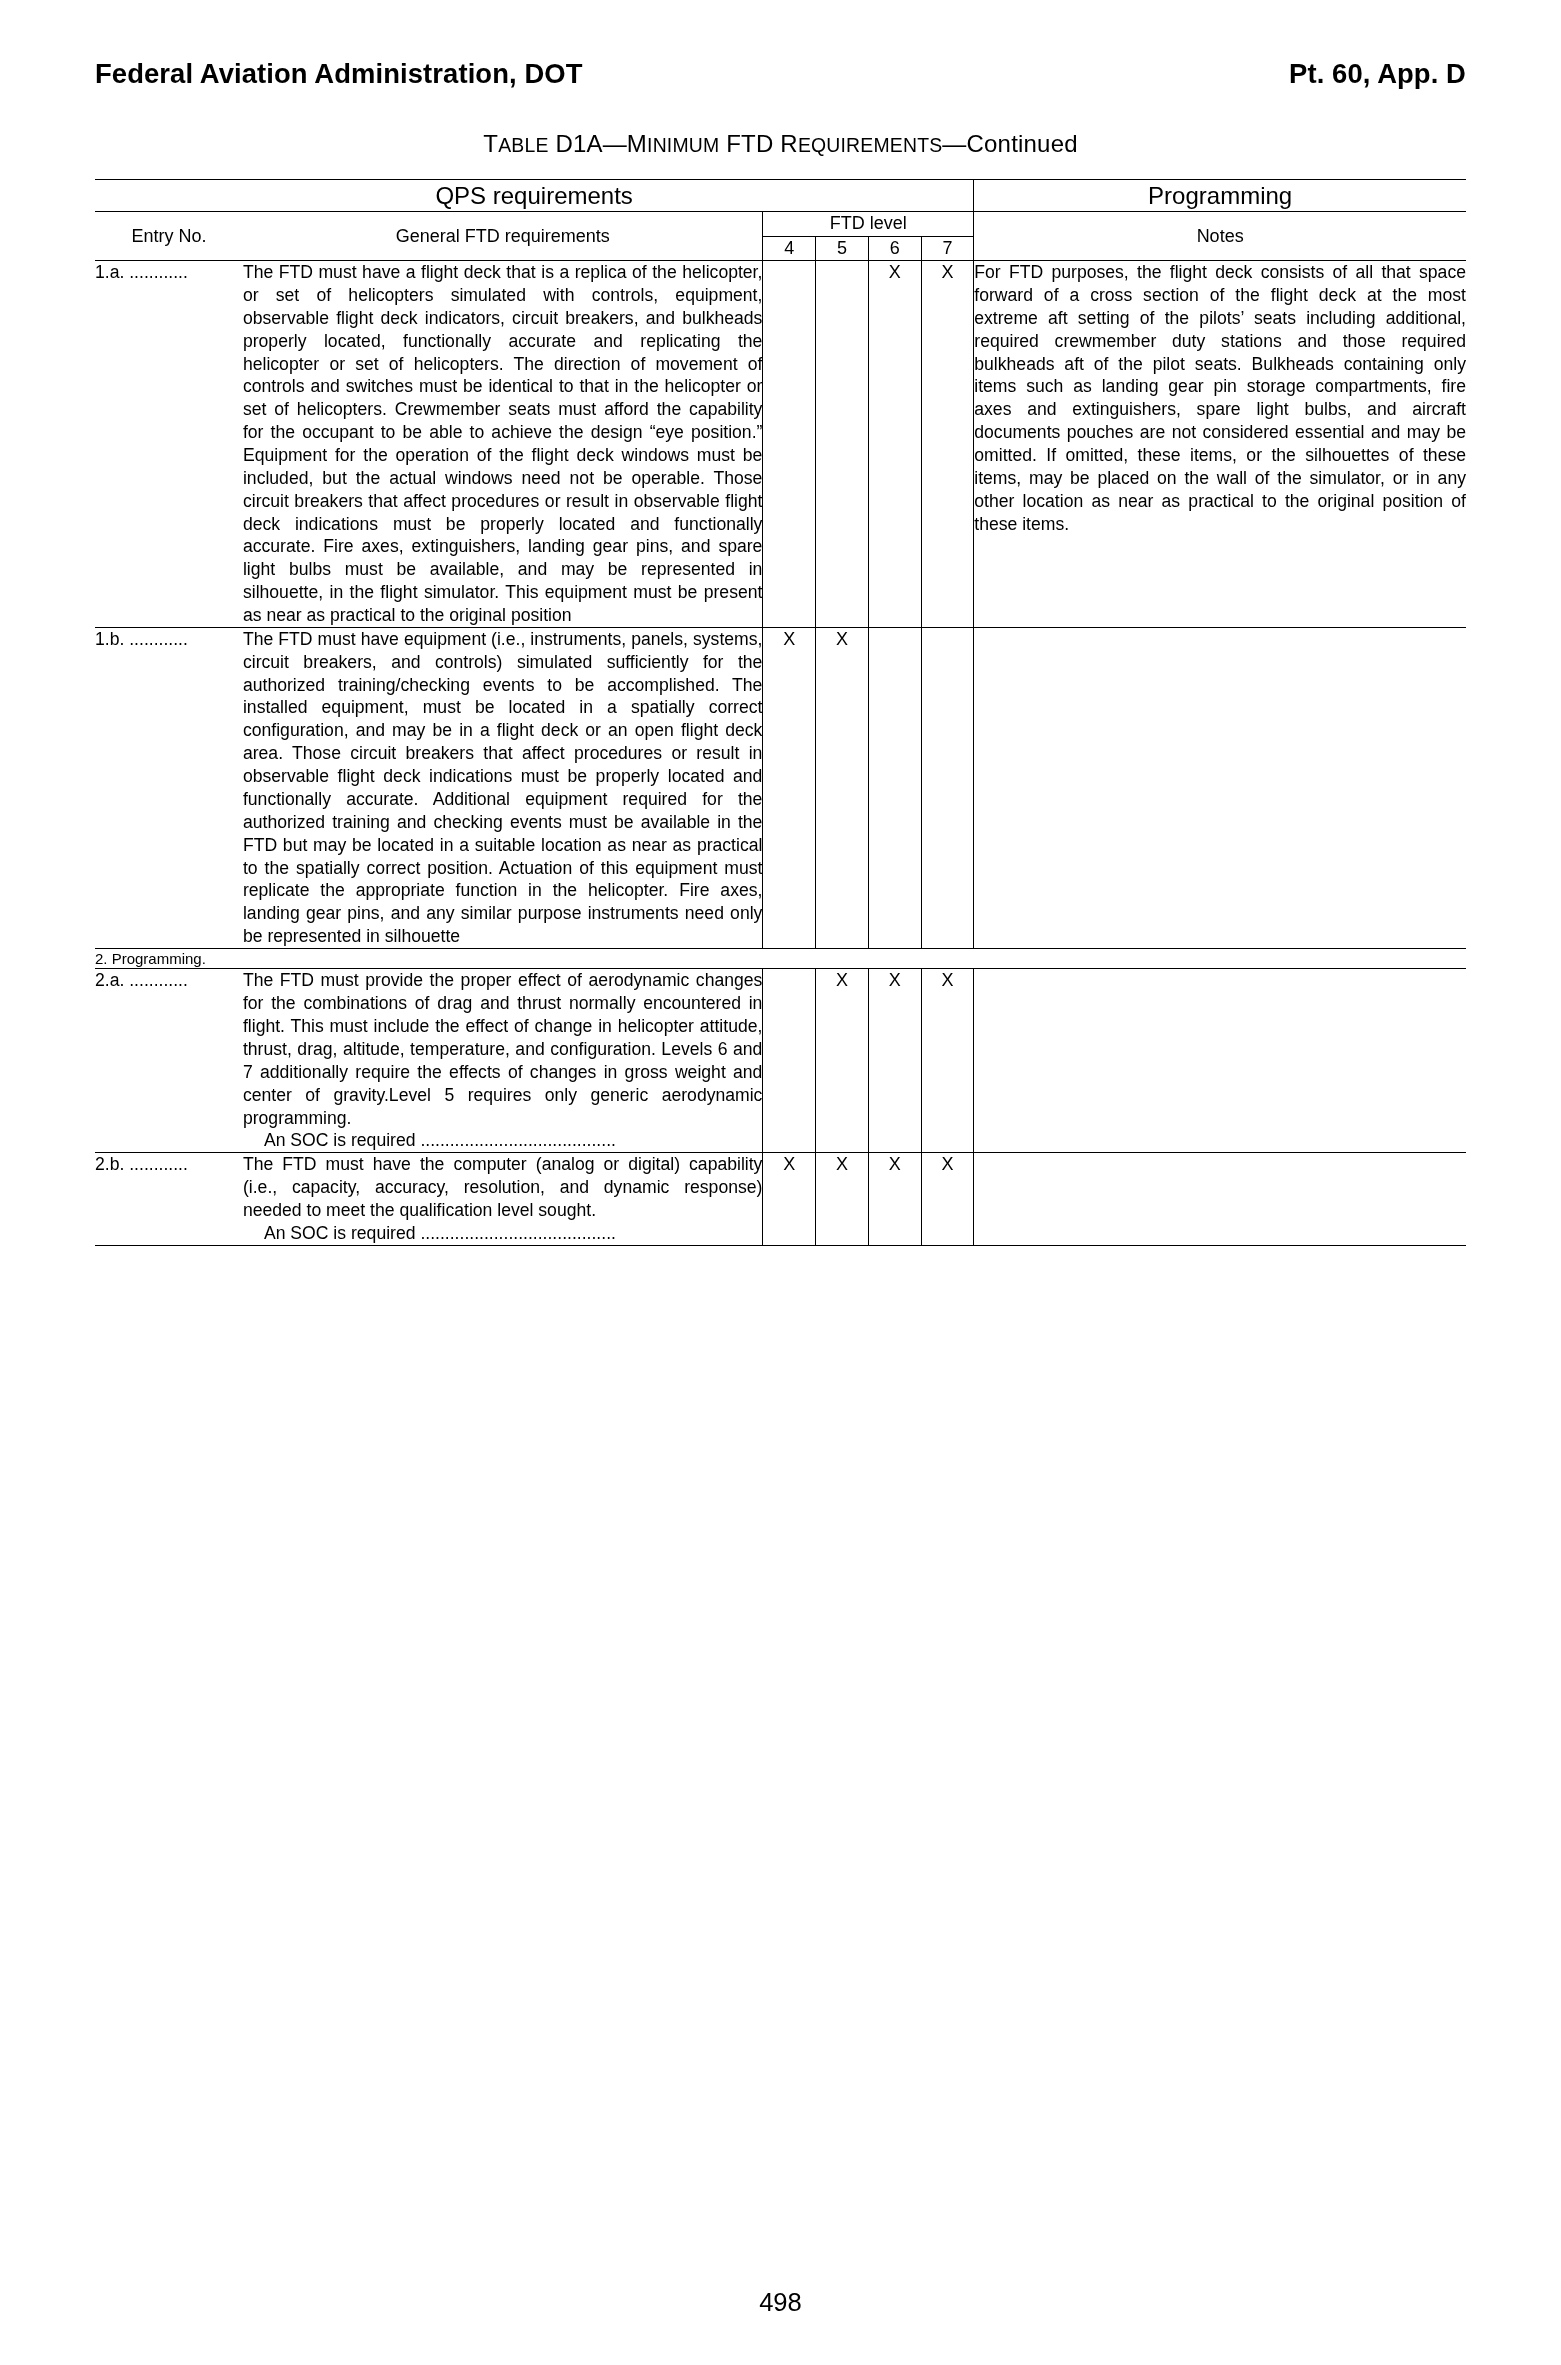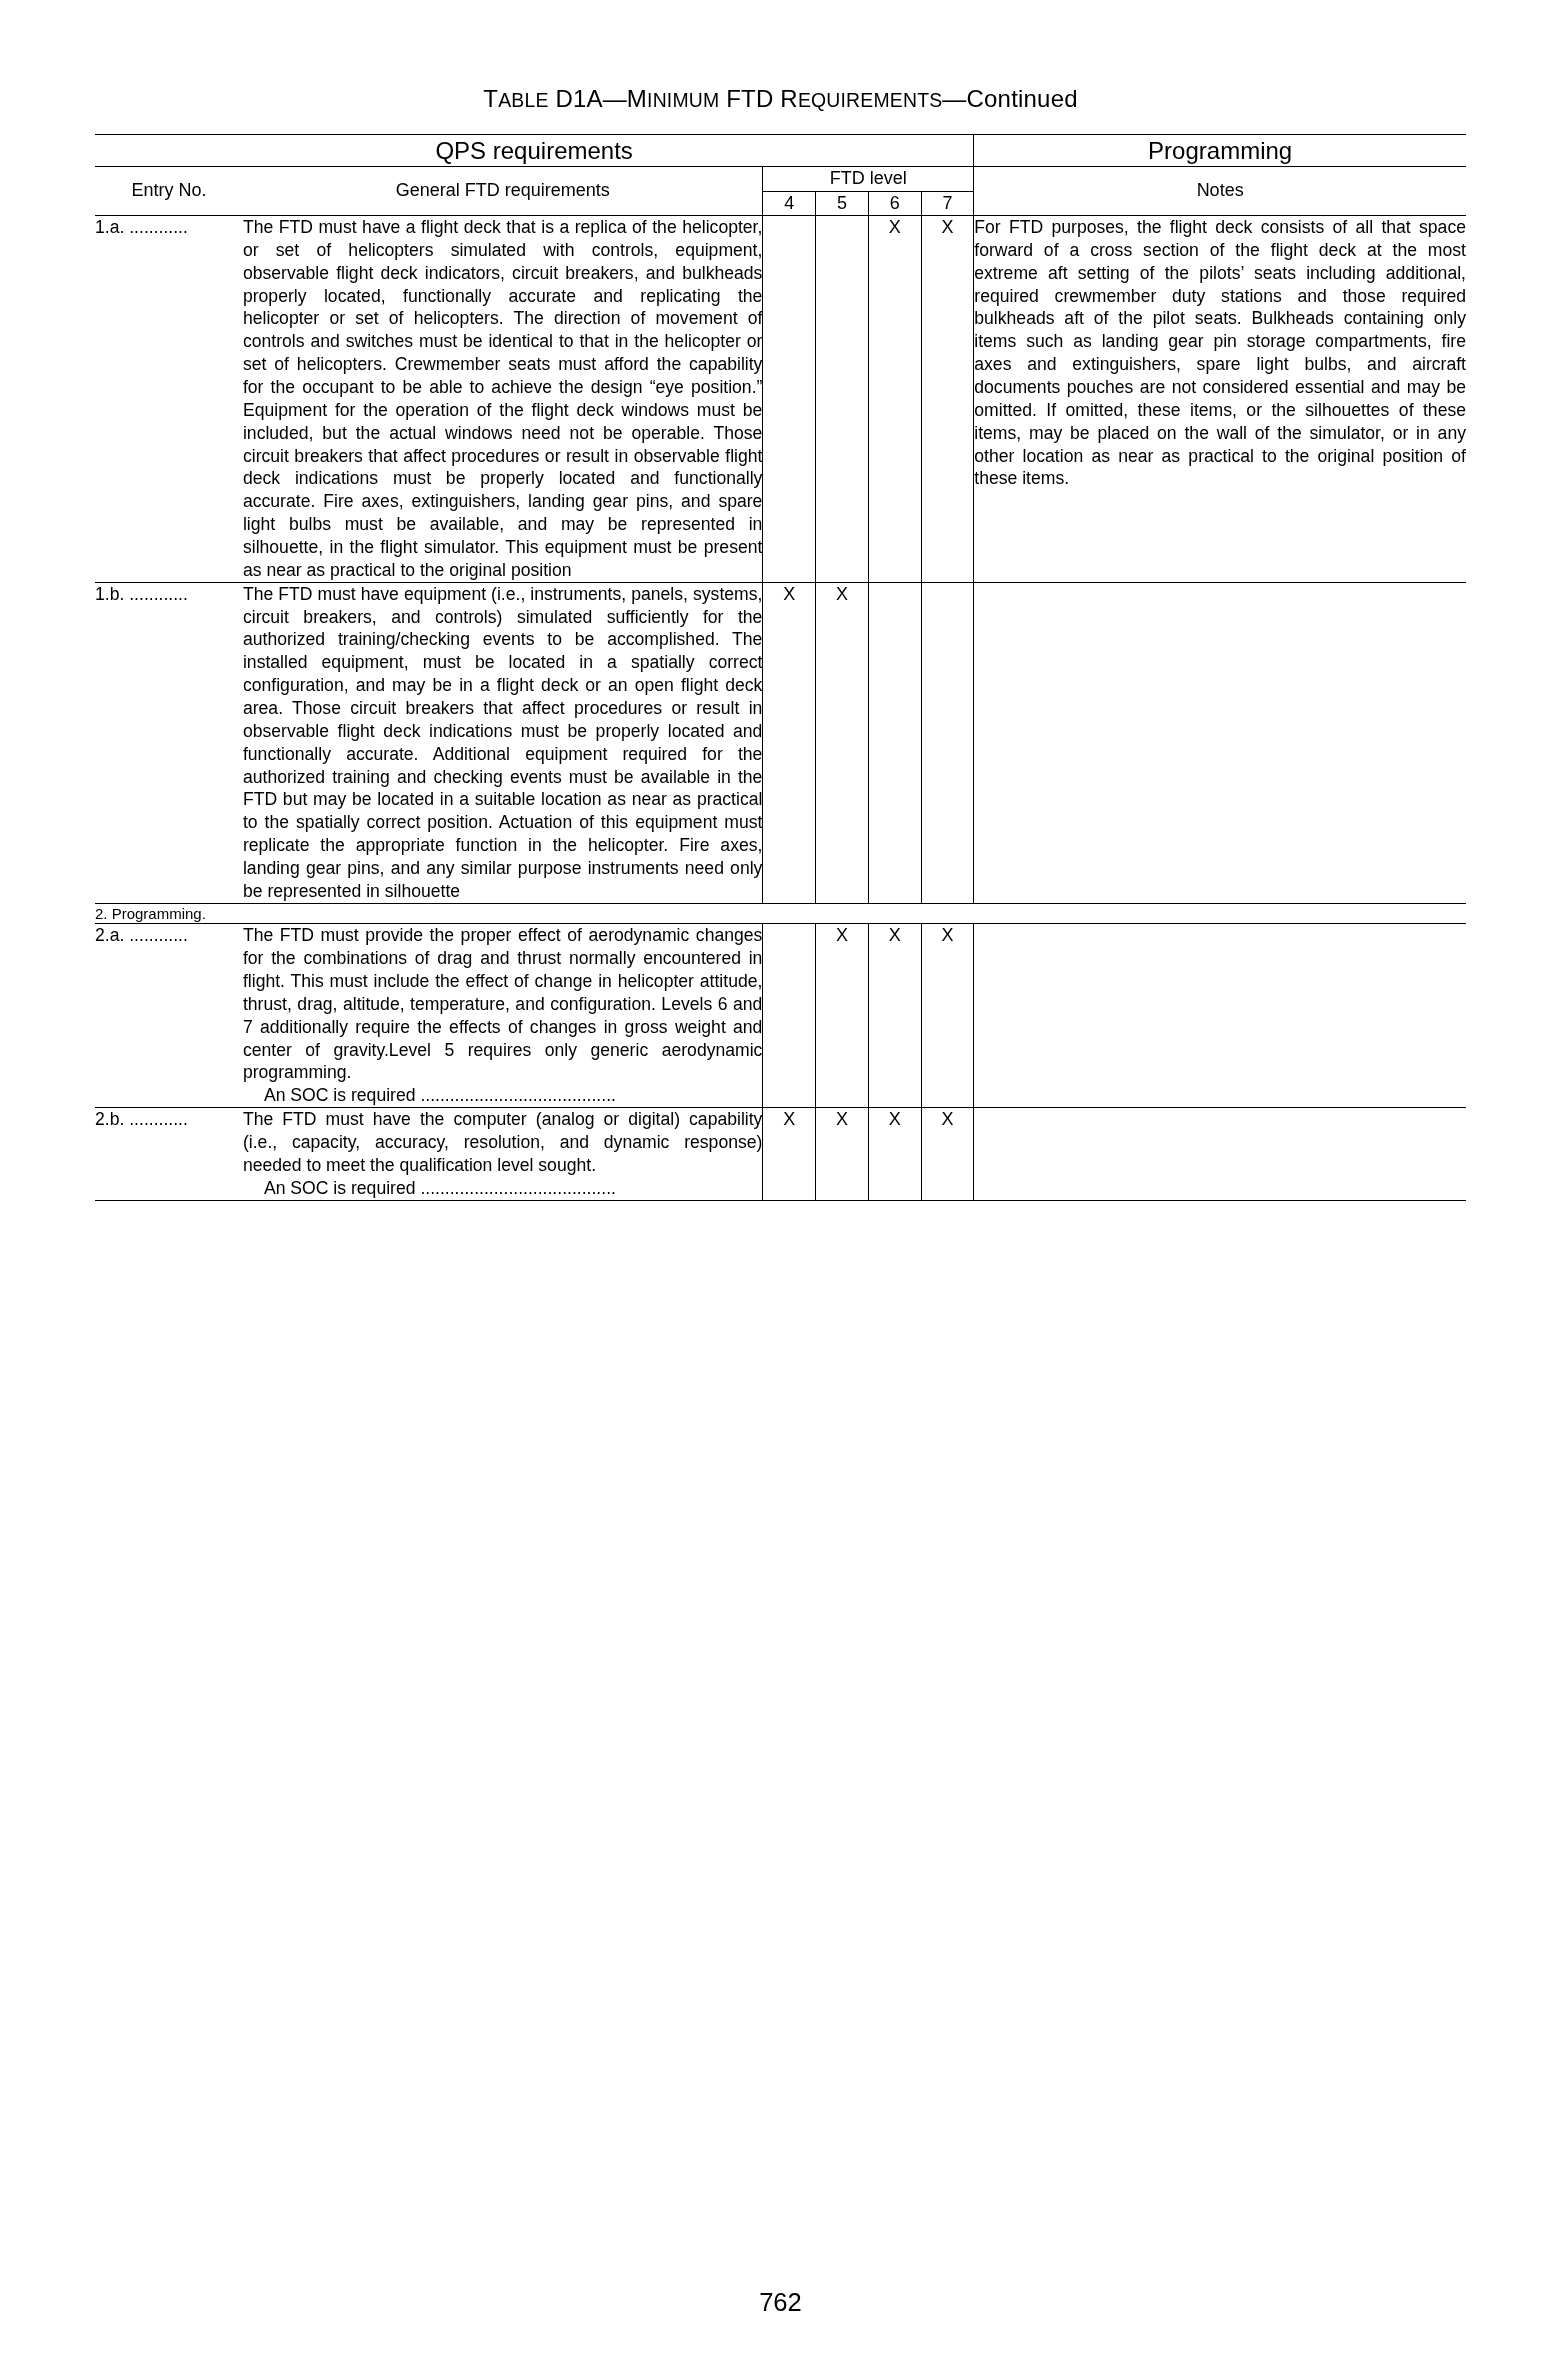--- a/index.html
+++ b/index.html
@@ -132,20 +132,24 @@
     width: 1561px;
     text-align: center;
     font-size: 25.6px;
   }
 </style>
 </head>
 <body>
 
 <div class="page">
 
+  <div class="runhead">
+    <div class="left">Federal Aviation Administration, DOT</div>
+    <div class="right">Pt. 60, App. D</div>
+  </div>
 
   <div class="table-caption">
     <span class="sc-big">T</span><span class="sc-small">ABLE</span><span class="sc-big"> D1A—M</span><span class="sc-small">INIMUM</span><span class="sc-big"> FTD R</span><span class="sc-small">EQUIREMENTS</span><span class="sc-big">—Continued</span>
   </div>
 
   <table class="ftd">
     <colgroup>
       <col class="c-entry">
       <col class="c-req">
       <col class="c-lv">
@@ -219,15 +223,15 @@
       </td>
       <td class="x-cell vline-r">X</td>
       <td class="x-cell vline-r">X</td>
       <td class="x-cell vline-r">X</td>
       <td class="x-cell vline-r">X</td>
       <td class="notes-cell"></td>
     </tr>
   </tbody>
     </table>
 
-  <div class="folio">762</div>
+  <div class="folio">498</div>
 </div>
 
 
 </body></html>

